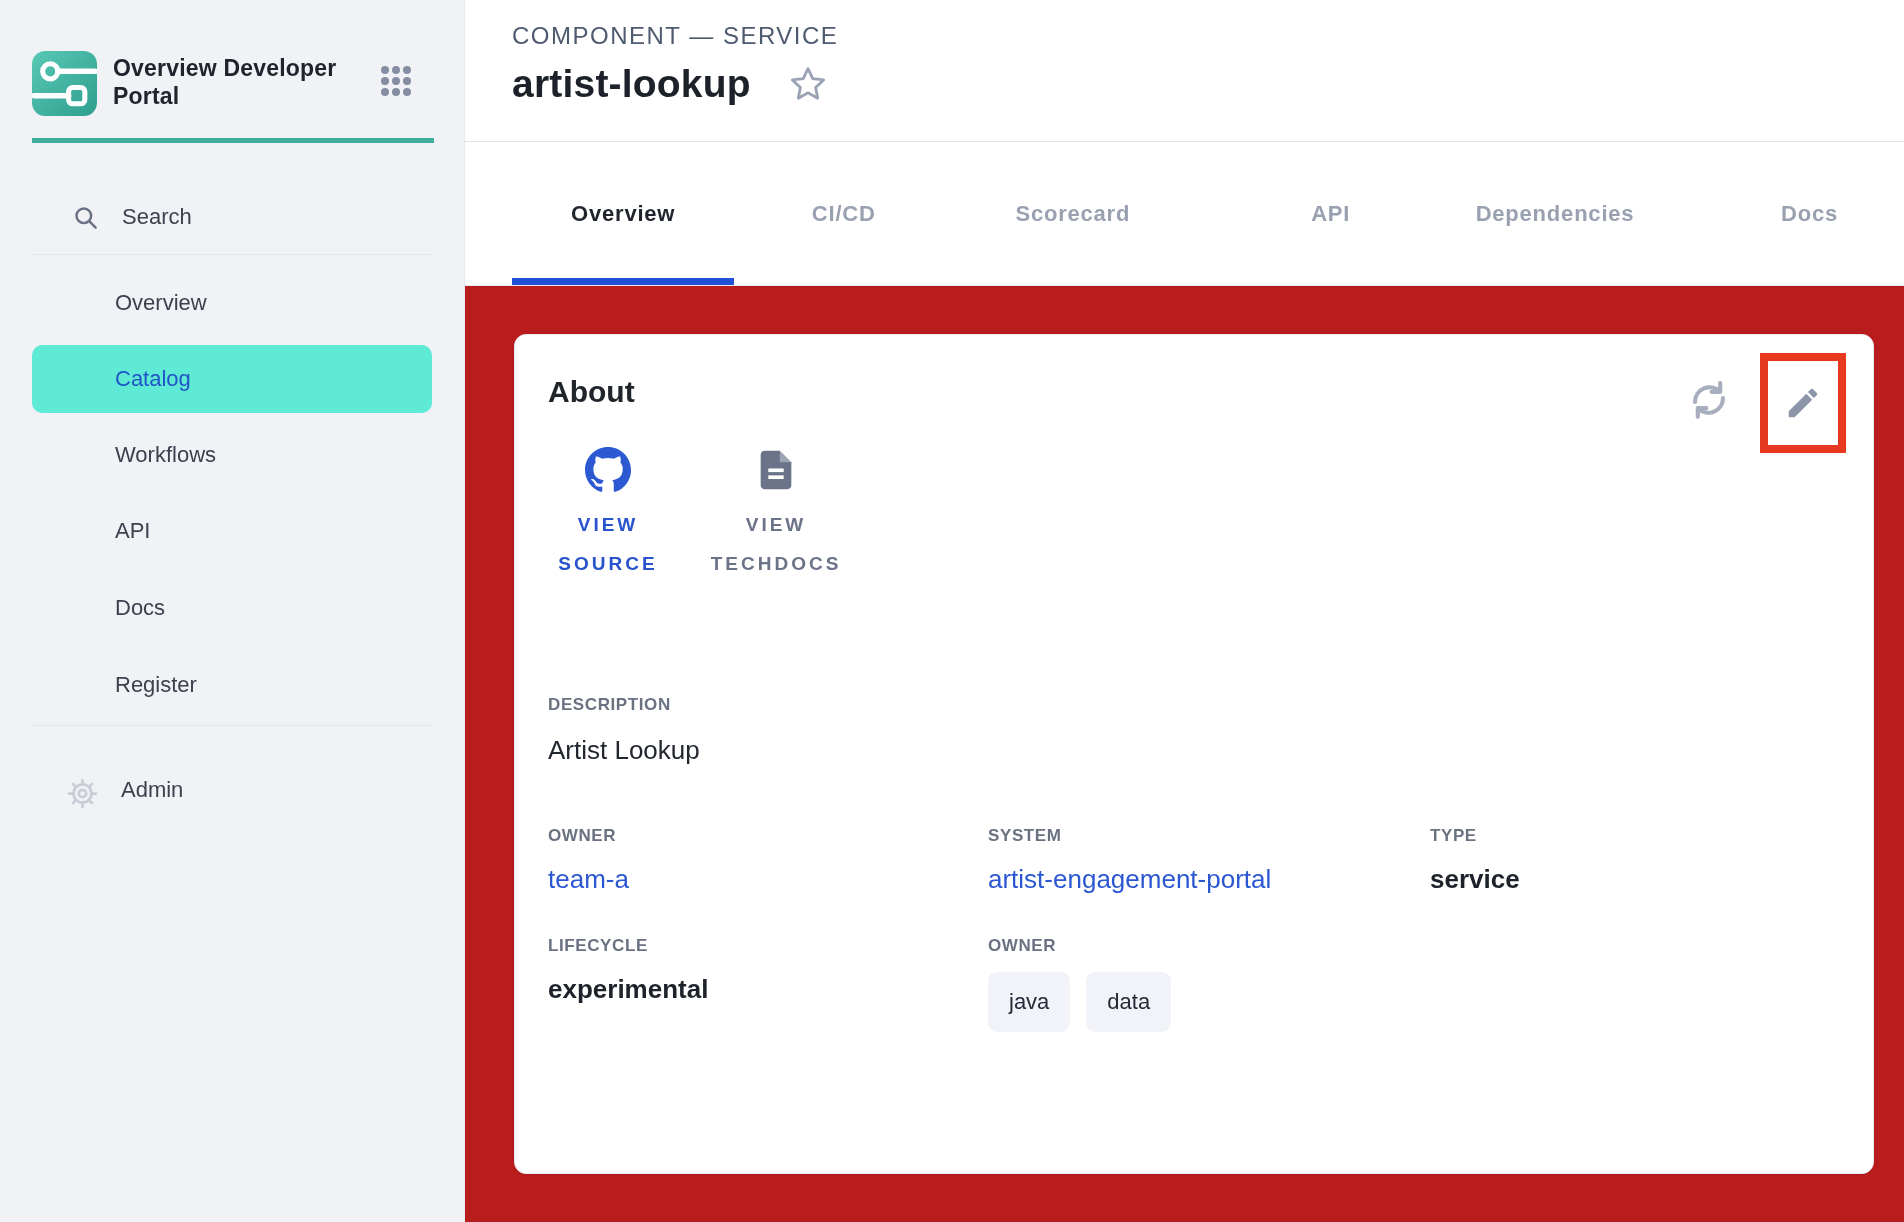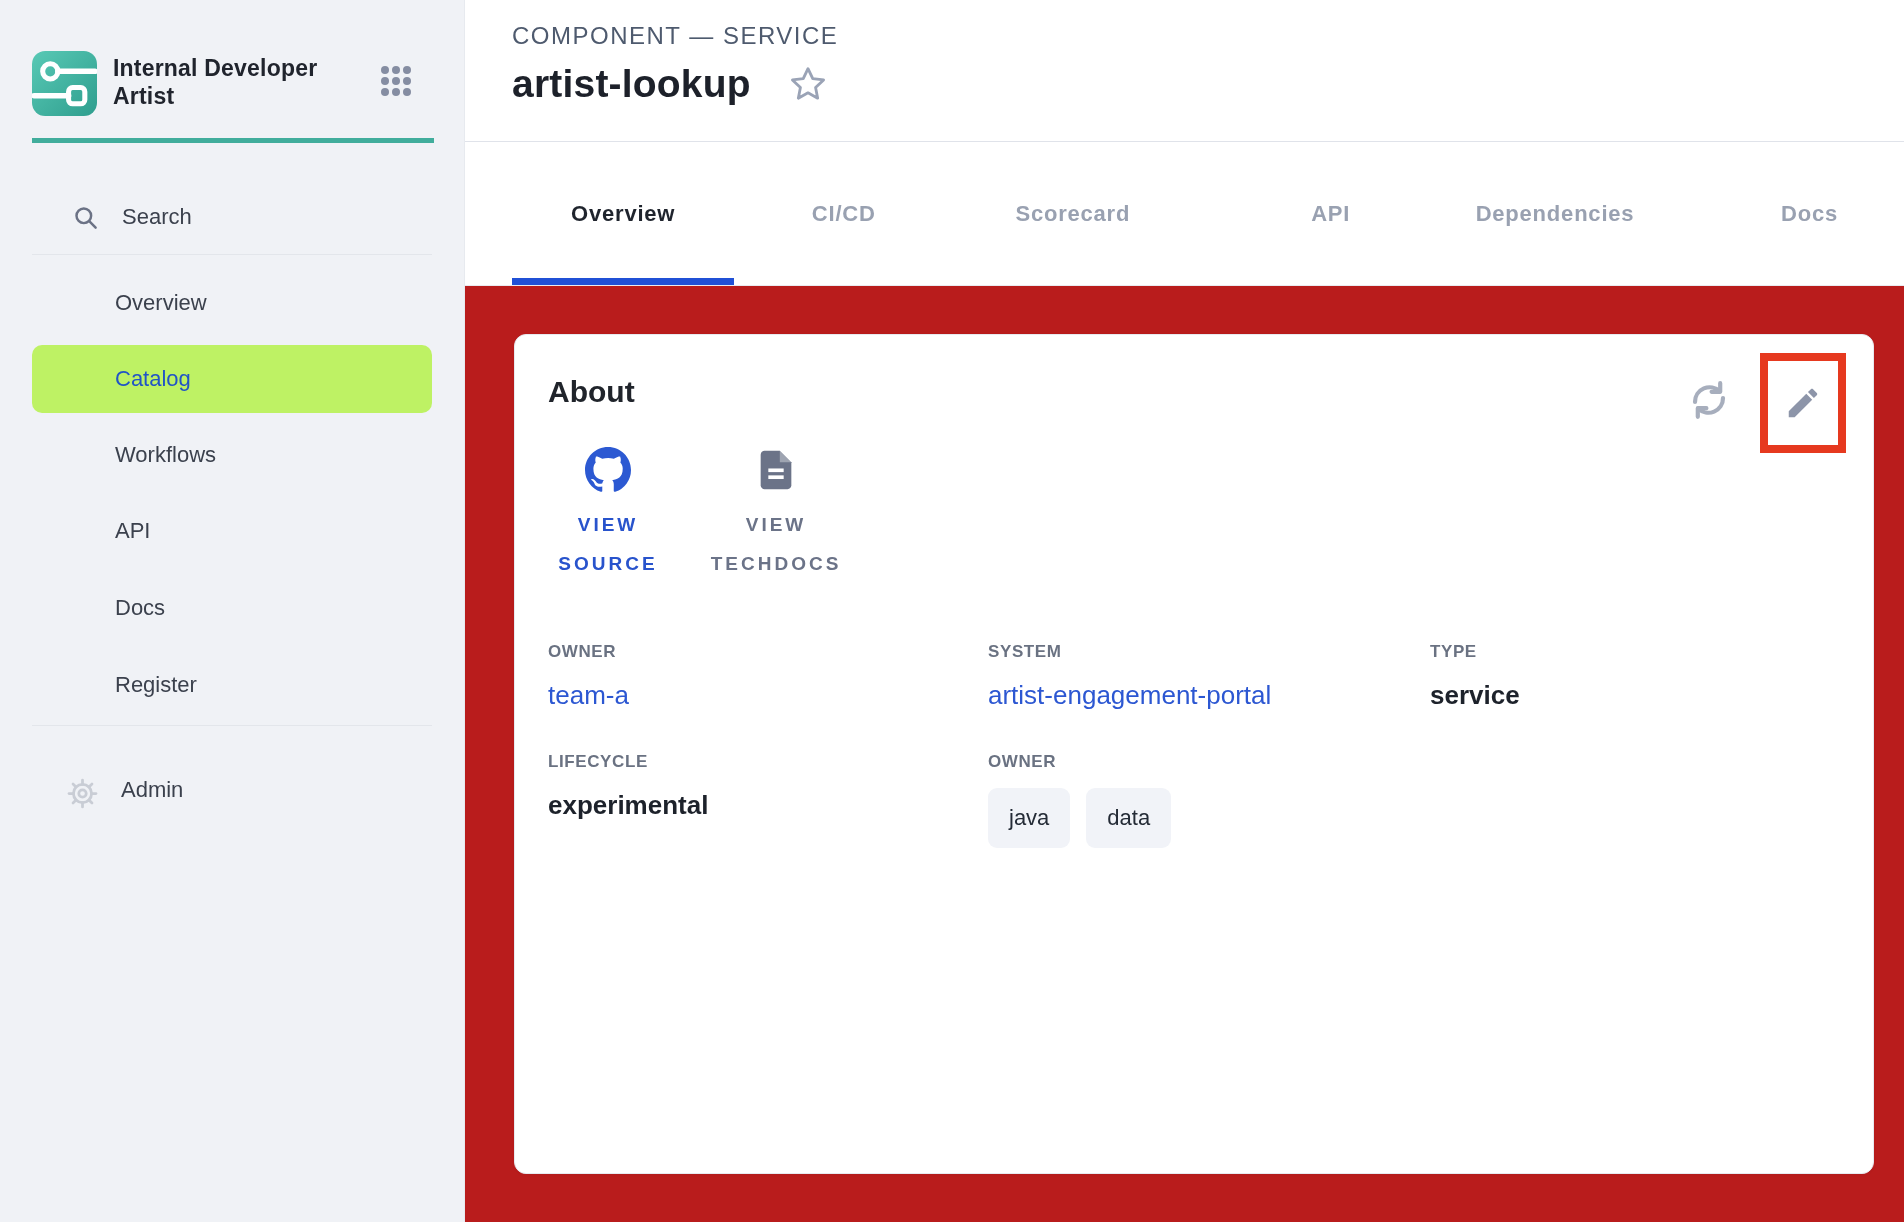--- a/index.html
+++ b/index.html
@@ -16,21 +16,21 @@
   .grid-icon i { width:8px; height:8px; border-radius:50%; background:#858da2; }
   .teal-bar { margin:22px 30px 0 32px; height:5px; background:#41ad9c; }
   .nav { margin-top:47px; }
   .nav-row { display:flex; align-items:center; height:54px; padding-left:72px; cursor:pointer; }
   .nav-row .nav-ic { width:27px; height:27px; margin-right:23px; flex:0 0 27px;}
   .nav-label { font-size:22px; color:#3b414d; }
   .divider { height:1px; background:#e3e6eb; margin:10px 32px 0 32px; }
   .nav-item { height:68px; display:flex; align-items:center; padding-left:115px; margin:8px 32px 0 32px; padding-left:83px; border-radius:10px; font-size:22px; color:#3b414d; cursor:pointer; }
   .nav-item.first { margin-top:14px; }
   .nav-item.sp9 { margin-top:9px; }
-  .nav-item.active { background:#bef264; color:#2154c6; }
+  .nav-item.active { background:#5eead4; color:#2154c6; }
   .divider.d2 { margin-top:6px; }
   .admin-row { margin-top:51px; display:flex; align-items:flex-start; height:68px; padding-left:66px; cursor:pointer; }
   .admin-row .nav-ic { width:33px; height:33px; margin-right:22px; }
 
   
   .main { flex:1 1 auto; display:flex; flex-direction:column; min-width:0; }
   .page-header { background:#ffffff; height:142px; border-bottom:1px solid #e0e3ea; padding:22px 0 0 47px; }
   .breadcrumb { font-size:24px; letter-spacing:1.5px; color:#4e5a6e; font-weight:500; }
   .title-row { display:flex; align-items:center; margin-top:12px; }
   .page-title { font-size:39px; font-weight:700; color:#1d212a; letter-spacing:.2px; }
@@ -87,21 +87,21 @@
             <stop offset="0" stop-color="#58c9b5"></stop>
               <stop offset="1" stop-color="#2f9e8e"></stop>
           </linearGradient>
         </defs>
         <rect x="0" y="0" width="64" height="64" rx="13" fill="url(#lg)"></rect>
         <circle cx="18" cy="20" r="7.5" fill="none" stroke="#ffffff" stroke-width="5"></circle>
         <line x1="25.5" y1="20" x2="62" y2="20" stroke="#ffffff" stroke-width="5.5" stroke-linecap="round"></line>
         <line x1="2" y1="44" x2="36" y2="44" stroke="#ffffff" stroke-width="5.5" stroke-linecap="round"></line>
         <rect x="36" y="36" width="16" height="16" rx="4" fill="none" stroke="#ffffff" stroke-width="5"></rect>
       </svg>
-      <div class="brand-title">Internal Developer Artist</div>
+      <div class="brand-title">Overview Developer Portal</div>
       <div class="grid-icon">
         <i></i>
           <i></i>
           <i></i>
           <i></i>
           <i></i>
           <i></i>
           <i></i>
           <i></i>
           <i></i>
@@ -228,20 +228,24 @@
               <rect x="8" y="11.2" width="8" height="1.9" fill="#ffffff"></rect>
               <rect x="8" y="14.8" width="8" height="1.9" fill="#ffffff"></rect>
             </svg>
             <div class="cap">
               <div>VIEW</div>
               <div>TECHDOCS</div>
             </div>
           </div>
         </div>
 
+        <div class="desc-block">
+          <div class="field-label">DESCRIPTION</div>
+          <div class="field-value">Artist Lookup</div>
+        </div>
 
         <div class="grid-row1">
           <div class="cell">
             <div class="field-label">OWNER</div>
             <div class="field-value link">team-a</div>
           </div>
           <div class="cell">
             <div class="field-label">SYSTEM</div>
             <div class="field-value link">artist-engagement-portal</div>
           </div>

